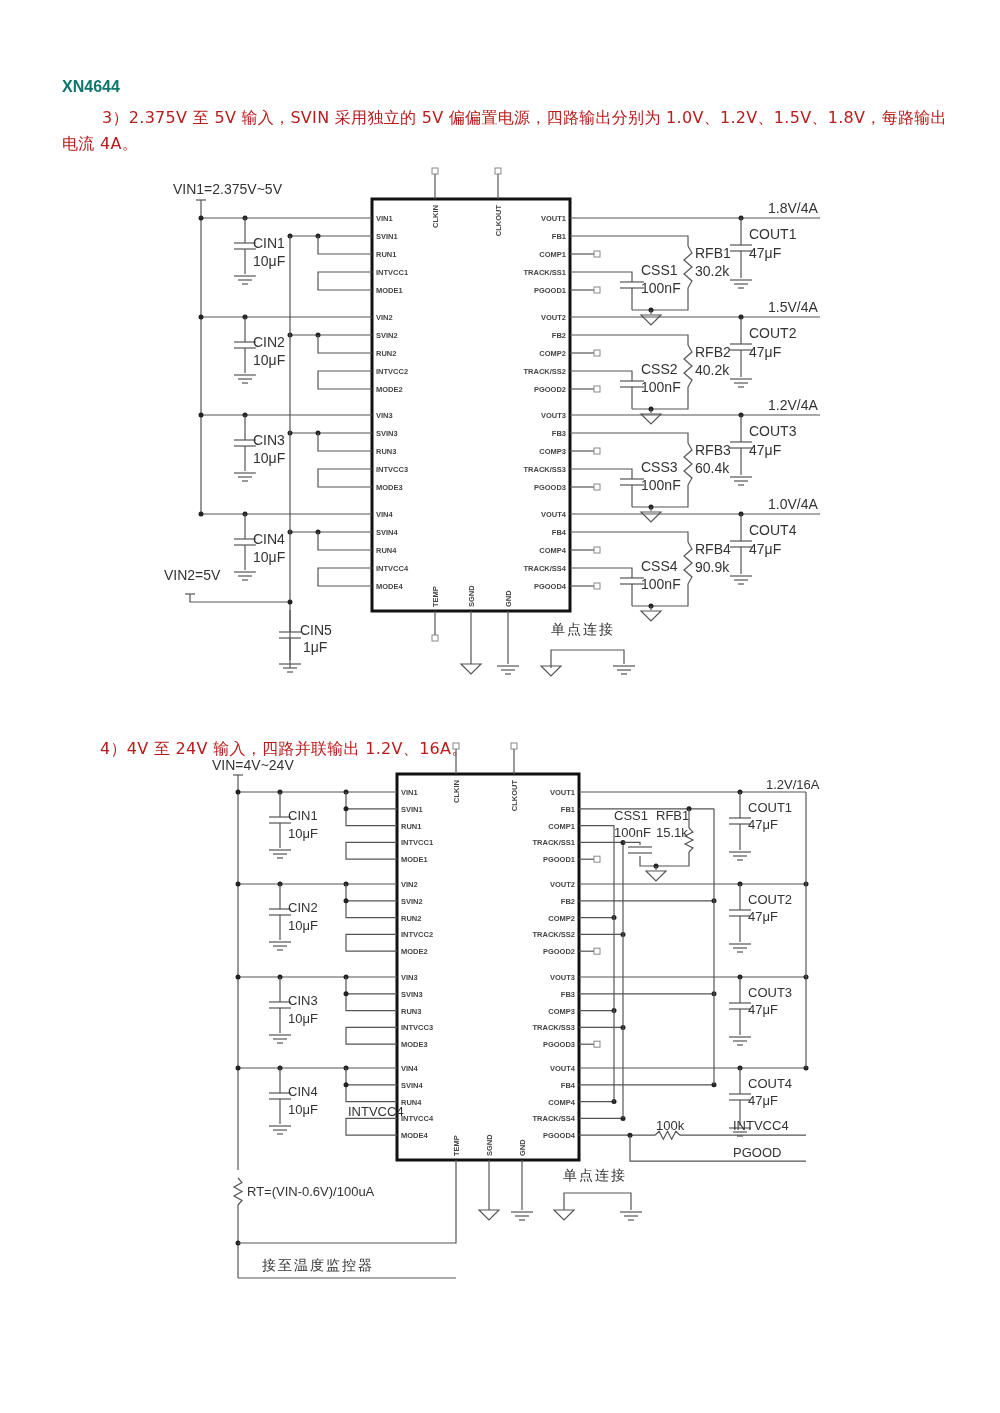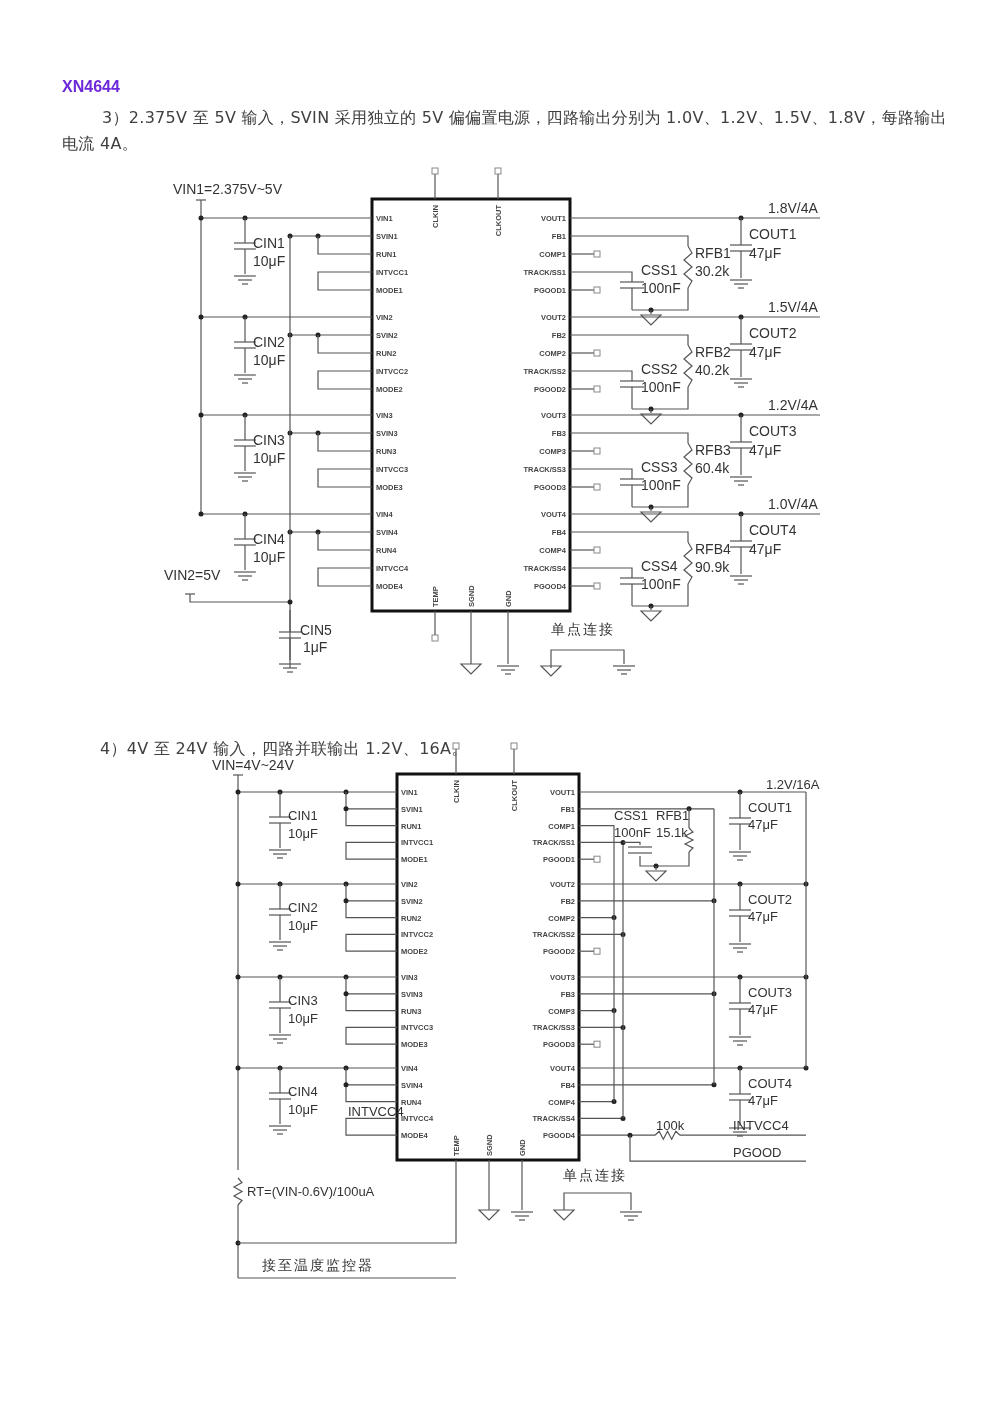--- a/index.html
+++ b/index.html
@@ -1,18 +1,18 @@
 <!DOCTYPE html>
 <html><head>
 <meta charset="utf-8">
 <style>
   html, body { margin:0; padding:0; background:#ffffff; }
   body { width:1000px; height:1413px; position:relative; overflow:hidden; font-family:"DejaVu Sans", sans-serif; color:#222; }
-  .doc-title { position:absolute; left:62px; top:78px; font-family:"Liberation Sans", sans-serif; font-weight:bold; font-size:16px; color:#6d28d9; }
-  .para { position:absolute; font-family:"DejaVu Sans", sans-serif; font-size:16px; color:#404040; line-height:26px; letter-spacing:0.3px; }
+  .doc-title { position:absolute; left:62px; top:78px; font-family:"Liberation Sans", sans-serif; font-weight:bold; font-size:16px; color:#0f766e; }
+  .para { position:absolute; font-family:"DejaVu Sans", sans-serif; font-size:16px; color:#b91c1c; line-height:26px; letter-spacing:0.3px; }
   .p3 { left:62px; top:105px; width:900px; text-indent:40px; }
   .p4 { left:100px; top:736px; width:700px; }
   svg { position:absolute; left:0; top:0; }
   svg text { font-family:"Liberation Sans", sans-serif; fill:#333; }
   .pin { font-size:7.5px; font-weight:bold; fill:#444; }
   .lbl { font-size:14px; fill:#333; }
   .lbl-s { font-size:13px; fill:#333; }
   .cn { font-family:"DejaVu Sans", sans-serif; font-size:14px; fill:#333; letter-spacing:2px; }
   .w { stroke:#555; stroke-width:1.2; fill:none; }
   .box { stroke:#111; stroke-width:3; fill:none; }

